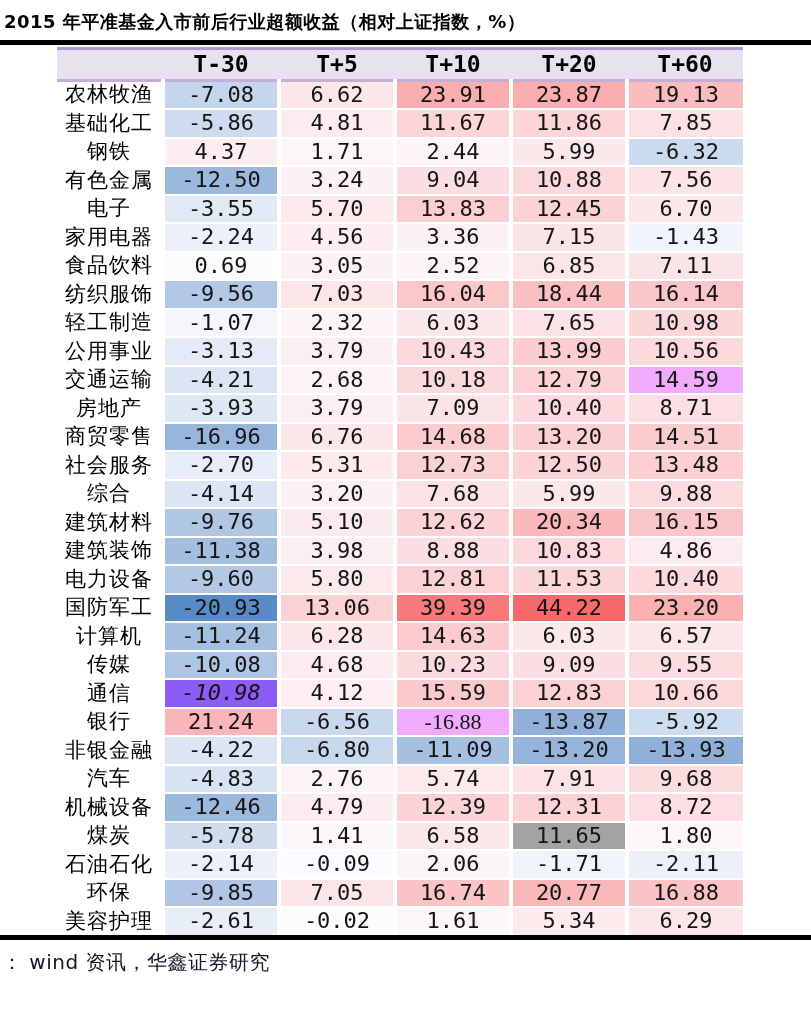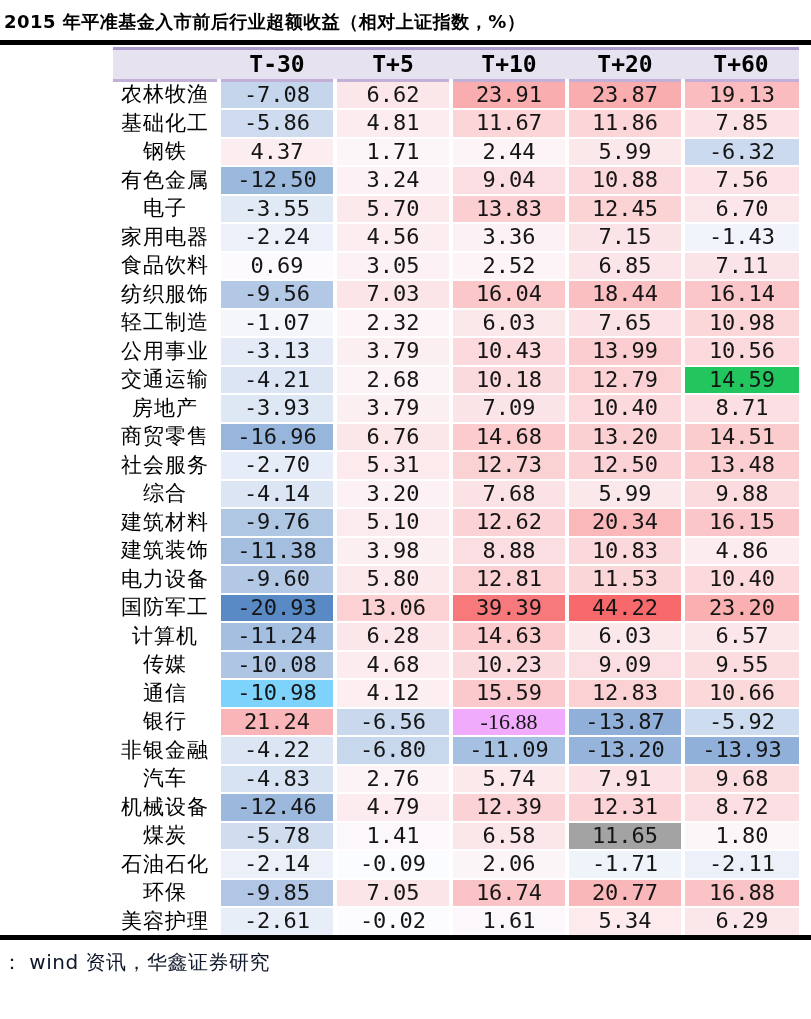--- a/index.html
+++ b/index.html
@@ -18,21 +18,21 @@
     color: #000;
     padding: 12px 4px 7px 4px;
     border-bottom: 5px solid #000;
     line-height: 1.15;
     letter-spacing: 0.5px;
     white-space: nowrap;
   }
   table.heat-table {
     border-collapse: collapse;
     table-layout: fixed;
-    margin-left: 113px;
+    margin-left: 57px;
     width: 686px;
     margin-top: 2px;
   }
   table.heat-table col.name-col  { width: 106px; }
   table.heat-table col.data-col  { width: 116px; }
   thead th {
     background: #e7e2f0;
     border-top: 3px solid #ab9bcc;
     border-bottom: 3px solid #c2b0d8;
     font-family: "DejaVu Sans Mono", "Liberation Mono", monospace;
@@ -185,21 +185,21 @@
         <td class="val-cell" style="background-color: rgb(251, 217, 220);">10.43</td>
         <td class="val-cell" style="background-color: rgb(251, 205, 208);">13.99</td>
         <td class="val-cell" style="background-color: rgb(251, 217, 220);">10.56</td>
       </tr>
       <tr>
         <th class="name-cell">交通运输</th>
         <td class="val-cell" style="background-color: rgb(219, 229, 244);">-4.21</td>
         <td class="val-cell" style="background-color: rgb(252, 243, 246);">2.68</td>
         <td class="val-cell" style="background-color: rgb(251, 218, 221);">10.18</td>
         <td class="val-cell" style="background-color: rgb(251, 209, 212);">12.79</td>
-        <td class="val-cell" style="background-color: #22c55e;">14.59</td>
+        <td class="val-cell" style="background-color: #f0abfc;">14.59</td>
       </tr>
       <tr>
         <th class="name-cell">房地产</th>
         <td class="val-cell" style="background-color: rgb(222, 231, 244);">-3.93</td>
         <td class="val-cell" style="background-color: rgb(252, 239, 242);">3.79</td>
         <td class="val-cell" style="background-color: rgb(251, 228, 231);">7.09</td>
         <td class="val-cell" style="background-color: rgb(251, 217, 220);">10.40</td>
         <td class="val-cell" style="background-color: rgb(251, 223, 226);">8.71</td>
       </tr>
       <tr>
@@ -269,21 +269,21 @@
       <tr>
         <th class="name-cell">传媒</th>
         <td class="val-cell" style="background-color: rgb(174, 197, 228);">-10.08</td>
         <td class="val-cell" style="background-color: rgb(252, 236, 239);">4.68</td>
         <td class="val-cell" style="background-color: rgb(251, 218, 221);">10.23</td>
         <td class="val-cell" style="background-color: rgb(251, 222, 225);">9.09</td>
         <td class="val-cell" style="background-color: rgb(251, 220, 223);">9.55</td>
       </tr>
       <tr>
         <th class="name-cell">通信</th>
-        <td class="val-cell" style="background-color: #7dd3fc;">-10.98</td>
+        <td class="val-cell" style="background-color: #8b5cf6; font-style: italic;">-10.98</td>
         <td class="val-cell" style="background-color: rgb(252, 238, 241);">4.12</td>
         <td class="val-cell" style="background-color: rgb(251, 200, 203);">15.59</td>
         <td class="val-cell" style="background-color: rgb(251, 209, 212);">12.83</td>
         <td class="val-cell" style="background-color: rgb(251, 217, 219);">10.66</td>
       </tr>
       <tr>
         <th class="name-cell">银行</th>
         <td class="val-cell" style="background-color: rgb(250, 181, 184);">21.24</td>
         <td class="val-cell" style="background-color: rgb(201, 216, 237);">-6.56</td>
         <td class="val-cell" style="background-color: #f0abfc; font-family: Liberation Serif, serif;">-16.88</td>

